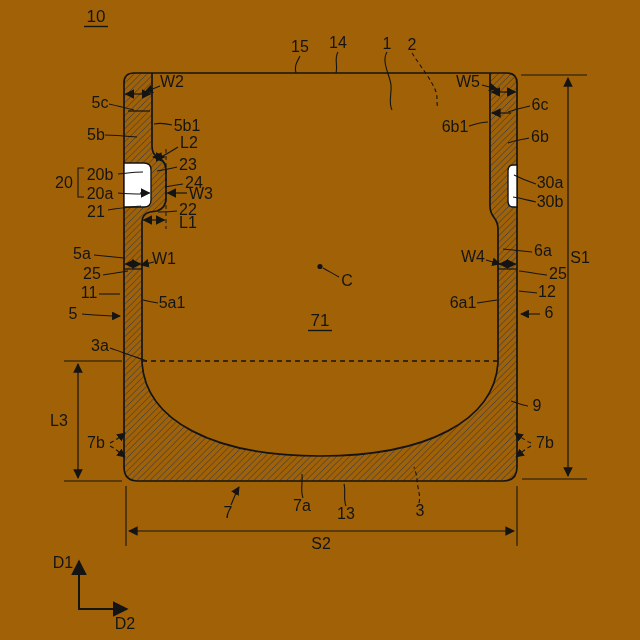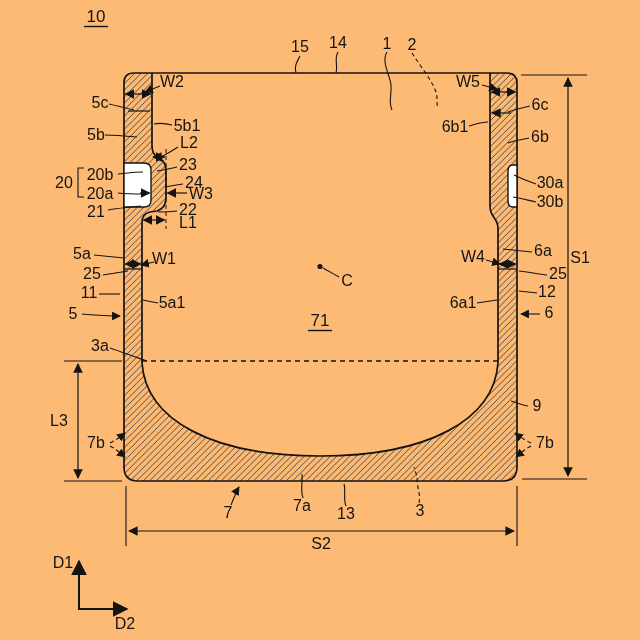--- a/index.html
+++ b/index.html
@@ -1,16 +1,16 @@
 <!DOCTYPE html>
 <html><head>
 <meta charset="utf-8">
 <style>
   html,body{margin:0;padding:0;background:#ffffff;}
-  .stage{width:640px;height:640px;position:relative;background:#fdba74;overflow:hidden;}
+  .stage{width:640px;height:640px;position:relative;background:#a16207;overflow:hidden;}
   svg{display:block;}
   svg text{font-family:"Liberation Sans","DejaVu Sans",sans-serif;font-size:16px;fill:#141414;}
   svg text.fignum{font-size:17px;}
   .outline{fill:url(#hatch);stroke:#141414;stroke-width:1.7;fill-rule:evenodd;}
   .notch{fill:#ffffff;stroke:#141414;stroke-width:1.4;}
   .leader{fill:none;stroke:#141414;stroke-width:1.1;}
   .leader-dashed{fill:none;stroke:#141414;stroke-width:1.1;stroke-dasharray:4 3;}
   .dim{fill:none;stroke:#141414;stroke-width:1.2;}
   .ext{fill:none;stroke:#141414;stroke-width:1.1;}
   .dashline{fill:none;stroke:#141414;stroke-width:1.5;stroke-dasharray:5 4;}

